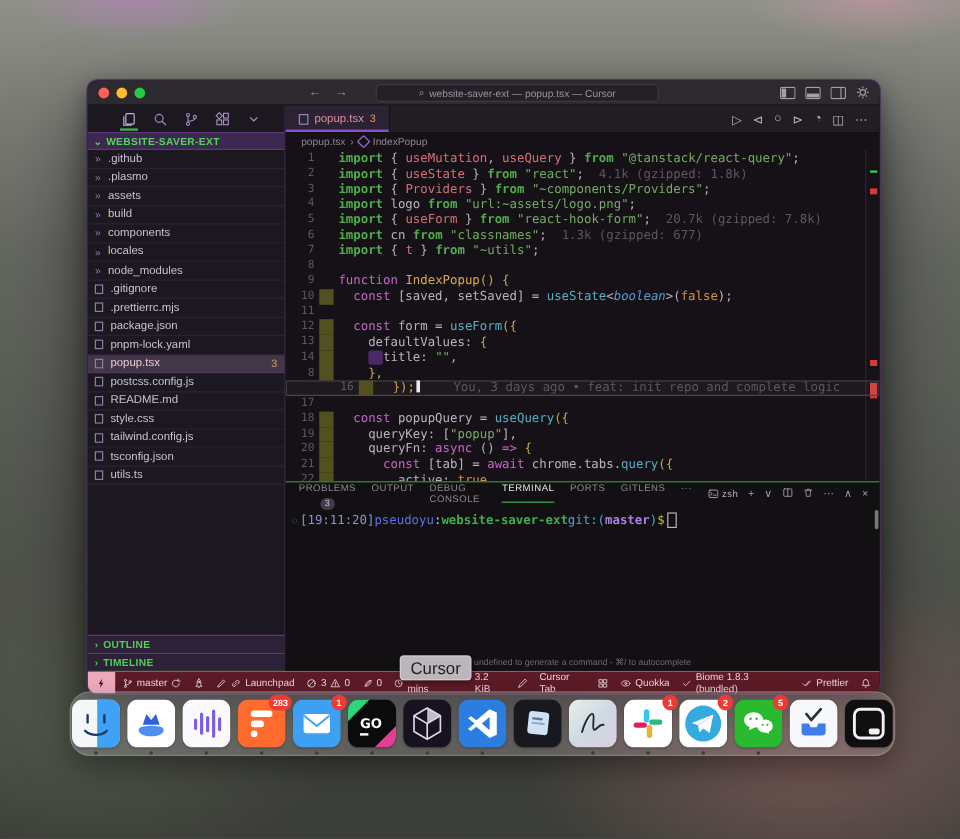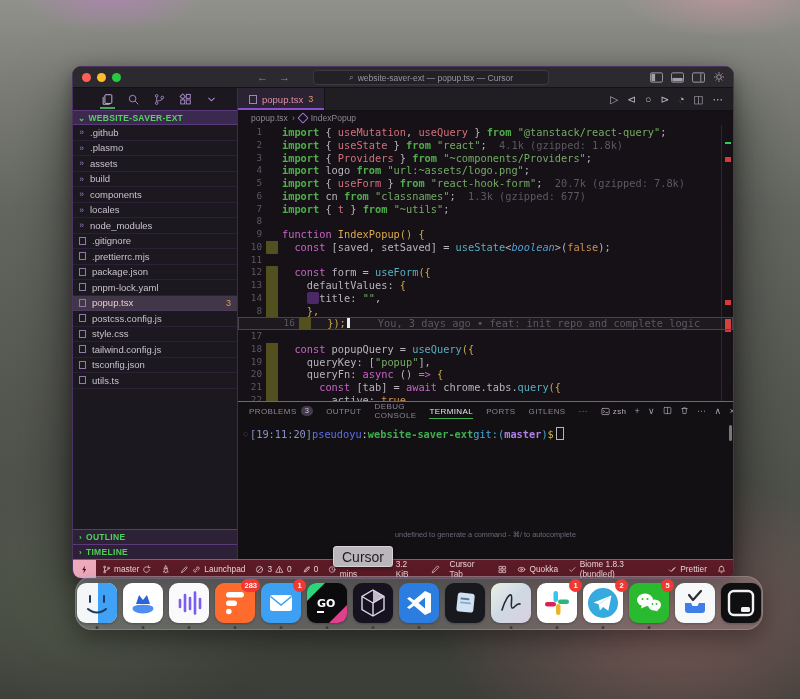--- a/index.html
+++ b/index.html
@@ -66,47 +66,47 @@
   .blame{color:#5c5761;margin-left:28px;}
   .tk-k{color:#4fae4a;font-weight:bold}.tk-m{color:#c964c9}.tk-s{color:#74aa63}.tk-i{color:#d4707c}
   .tk-f{color:#56aec2}.tk-t{color:#4f9fd4;font-style:italic}.tk-c{color:#cf9150}.tk-y{color:#c9a94e}
   .tk-d{color:#b9b3bd}.tk-h{color:#5c5761}.tk-fn{color:#dca94f}
   .tk-mk{background:rgba(140,70,200,.45);border-radius:2px;}
   .vruler{position:absolute;right:11px;top:0;bottom:0;width:1px;background:#2b272d;}
   .omark{position:absolute;right:2px;width:6px;}
   
   .panel{flex:0 0 157px;border-top:1px solid #2e9440;display:flex;flex-direction:column;background:#131013;position:relative;}
   .panel-tabs{height:18px;flex:0 0 auto;display:flex;align-items:center;padding-left:11px;gap:13px;font-size:8px;letter-spacing:.4px;color:#8d8494;}
-  .ptab{display:flex;gap:4px;align-items:center;height:100%;position:relative;}
+  .ptab{display:flex;gap:4px;align-items:center;height:100%;position:relative;flex-direction:column;}
   .ptab.active{color:#e8e2ec;}
   .ptab.active::after{content:"";position:absolute;left:0;right:0;bottom:1px;height:1.5px;background:#3fae4f;}
   .pbadge{background:#433a4d;color:#cfc7d6;border-radius:6px;padding:0 4px;font-size:7.5px;height:10px;line-height:10px;}
   .panel-controls{margin-left:auto;display:flex;align-items:center;gap:8px;padding-right:9px;color:#a59cac;font-size:9px;}
   .shell-chip{display:flex;align-items:center;gap:3px;font-size:8px;color:#b5adbc;}
   .terminal{flex:1;position:relative;font-family:"DejaVu Sans Mono",monospace;font-size:10.3px;padding:7px 0 0 3px;}
   .tline{display:flex;align-items:center;}
   .tdeco{color:#4a4550;width:9px;font-size:7px;flex:0 0 auto;text-align:center;}
   .t-time{color:#8a93c9}.t-user{color:#5f6fe8;font-weight:normal}.t-plain{color:#c9c3cd}
   .t-dir{color:#3fae4f;font-weight:bold}.t-git{color:#4aa8d8;font-weight:normal}.t-branch{color:#b07fe8;font-weight:bold}.t-dollar{color:#c9b44e}
   .tcursor{width:6px;height:11px;border:1px solid #b9b3bd;margin-left:2px;flex:0 0 auto;}
   .term-scrollbar{position:absolute;right:1px;top:5px;width:3px;height:16px;background:rgba(205,205,205,.55);border-radius:2px;}
-  .term-hint{position:absolute;bottom:20px;left:0;right:0;text-align:center;font-size:7.3px;color:#6e6876;font-family:"Liberation Sans",sans-serif;}
+  .term-hint{position:absolute;bottom:3px;left:0;right:0;text-align:center;font-size:7.3px;color:#6e6876;font-family:"Liberation Sans",sans-serif;}
   
   .statusbar{height:18px;flex:0 0 auto;background:#5c1b26;border-top:1px solid #2e9440;display:flex;align-items:center;font-size:8.3px;color:#ecd2d8;}
   .sb-item{display:flex;align-items:center;gap:3px;padding:0 5px;height:100%;}
   .sb-item svg{display:block;}
   .sb-accent{background:#edaabc;color:#3a1220;padding:0 7px;margin-right:1px;}
   .sb-right{margin-left:auto;display:flex;height:100%;padding-right:2px;}
   
   .tooltip{position:absolute;left:333px;top:546px;z-index:60;background:#bab6bc;color:#1e1e1e;font-size:14px;padding:1.5px 8px;border-radius:3.5px;
     box-shadow:0 1px 4px rgba(0,0,0,.45);border:1px solid rgba(255,255,255,.4);}
   .dock{position:absolute;left:58px;top:576px;width:688px;height:54px;border-radius:17px;z-index:40;
     background:linear-gradient(90deg,rgba(152,152,154,.44) 0%,rgba(150,143,143,.44) 60%,rgba(165,138,138,.48) 100%);
     box-shadow:inset 0 0 0 1px rgba(255,255,255,.16),0 10px 22px rgba(0,0,0,.28);
-    display:flex;align-items:center;justify-content:center;gap:6px;margin-left:17px;}
+    display:flex;align-items:center;justify-content:center;gap:6px;}
   .dicon{position:relative;width:40px;height:40px;flex:0 0 auto;}
   .dicon svg{display:block;width:40px;height:40px;filter:drop-shadow(0 1px 1px rgba(0,0,0,.25));}
   .dbadge{position:absolute;top:-4px;right:-5px;min-width:13px;height:13px;border-radius:7px;background:#ee3a34;color:#fff;
     font-size:7.5px;font-weight:bold;display:flex;align-items:center;justify-content:center;padding:0 3px;box-sizing:border-box;}
   .ddot{position:absolute;bottom:-5.5px;left:50%;transform:translateX(-50%);width:3px;height:3px;border-radius:50%;background:#3c3c3c;}
 </style>
 </head>
 <body>
 
 <div class="stage">
@@ -246,20 +246,24 @@
               <span class="ficon"></span>
               <span>popup.tsx</span>
               <span class="badge-num">3</span>
             </div>
             <div class="trow">
               <span class="ficon"></span>
               <span>postcss.config.js</span>
             </div>
             <div class="trow">
               <span class="ficon"></span>
+              <span>README.md</span>
+            </div>
+            <div class="trow">
+              <span class="ficon"></span>
               <span>style.css</span>
             </div>
             <div class="trow">
               <span class="ficon"></span>
               <span>tailwind.config.js</span>
             </div>
             <div class="trow">
               <span class="ficon"></span>
               <span>tsconfig.json</span>
             </div>

